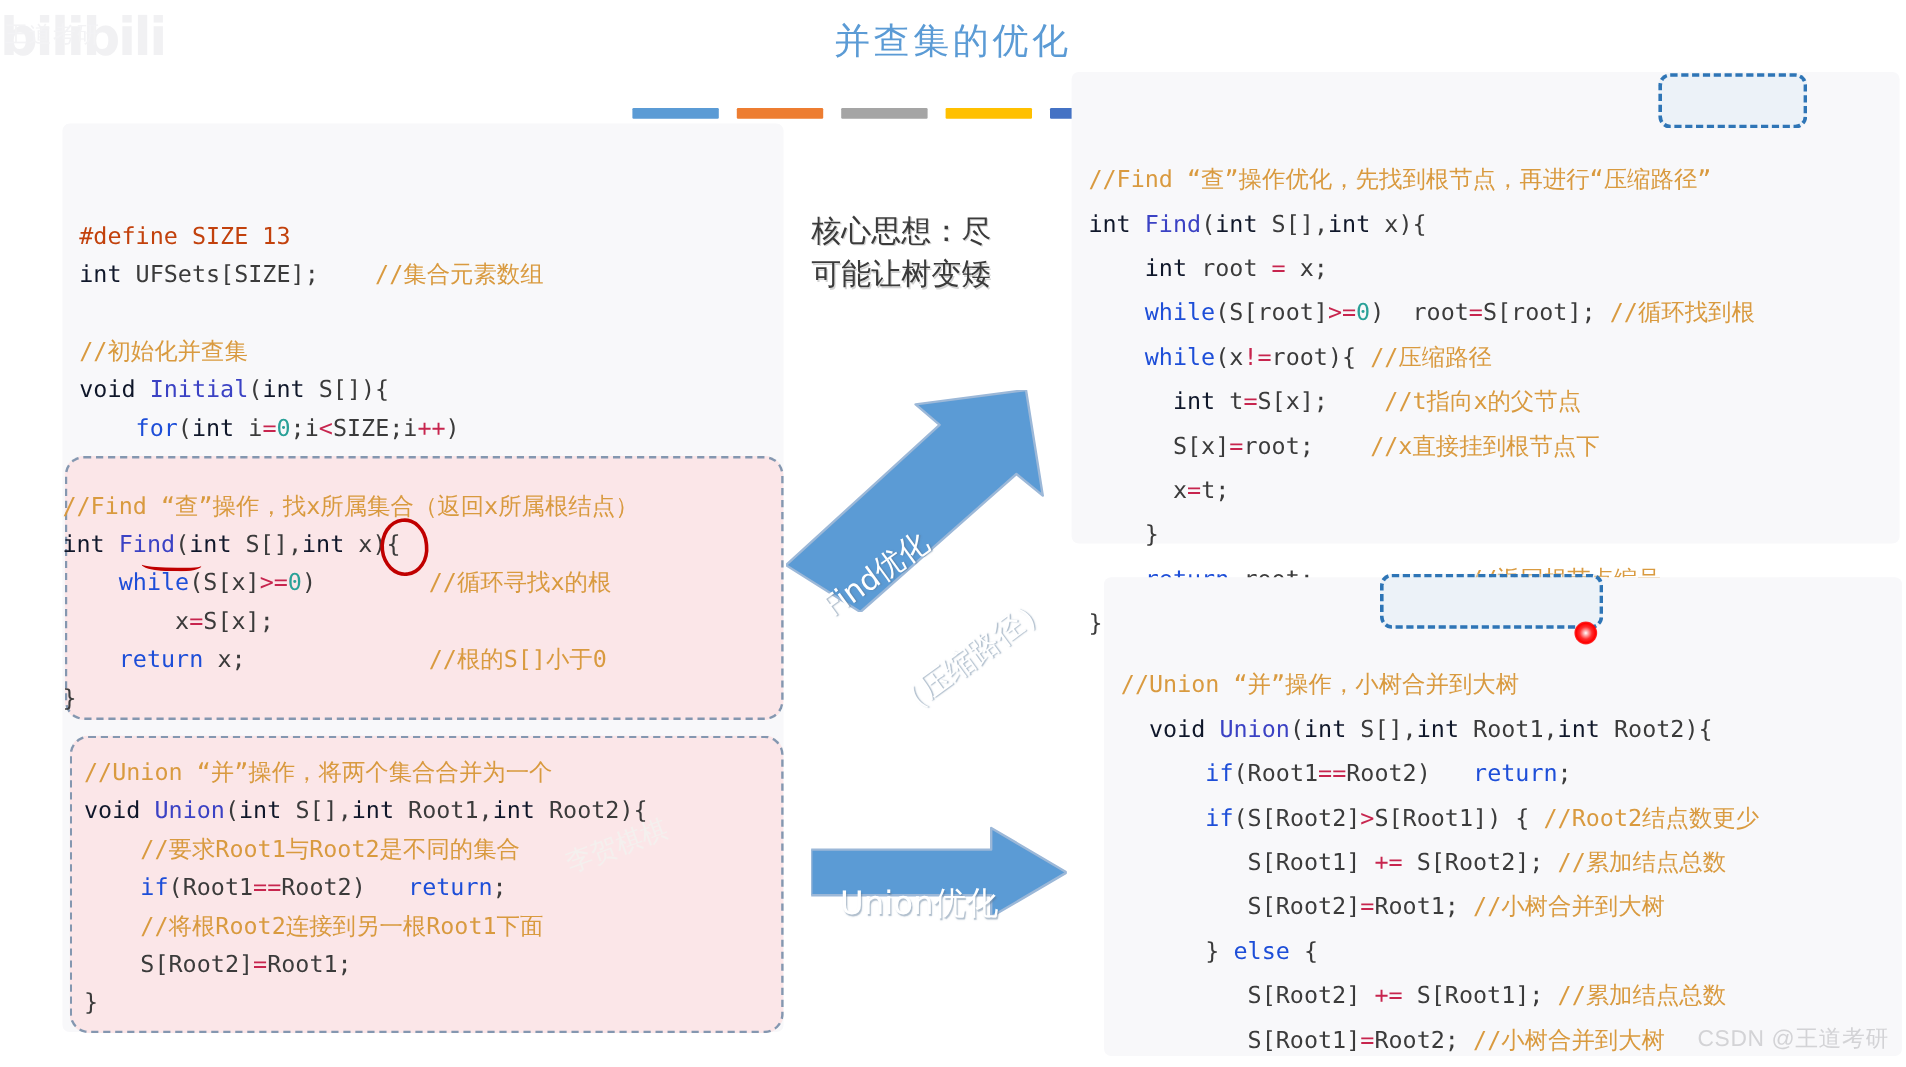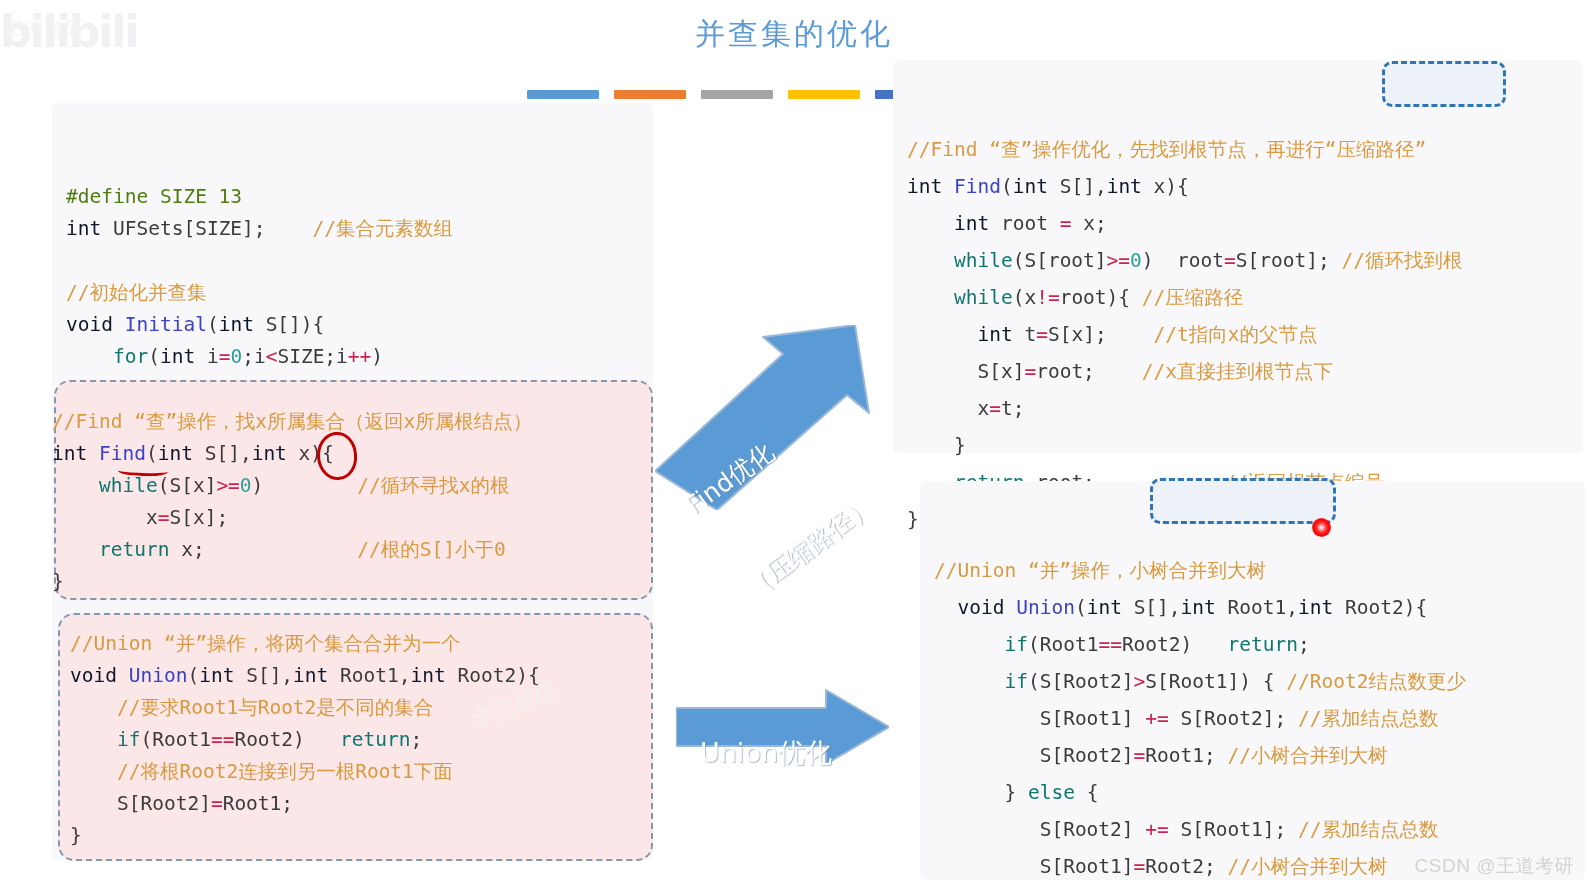--- a/index.html
+++ b/index.html
@@ -79,24 +79,24 @@
   .code-lines { padding: 14px 0 0 14px; }
   #panel-find .code-lines  { padding: 10px 0 0 14px; }
   #panel-union .code-lines { padding: 10px 0 0 14px; }
 
   .ln { display: block; height: 32px; }
   #panel-find .ln  { height: 37px; }
   #panel-union .ln { height: 37px; }
 
   
   .t-plain { color: #3b3b3b; }
-  .t-pre   { color: #4d7c0f; }
+  .t-pre   { color: #c2410c; }
   .t-type  { color: #0f172a; }
   .t-fn    { color: #3b42c4; }
-  .t-kw    { color: #0f766e; }
+  .t-kw    { color: #1d4ed8; }
   .t-op    { color: #c7254e; }
   .t-num   { color: #2aa198; }
   .t-cmt   { color: #d99a3f; }
 
   
   .hl-block {
     position: absolute;
     background: #fbe6e8;
     border: 2px dashed #8497b0;
     border-radius: 16px;
@@ -211,20 +211,24 @@
   </div>
 
   <div class="hl-block" id="hl-find"></div>
   <div class="hl-code" id="hl-find-code"><span class="ln"><span class="t-cmt">//Find “查”操作，找x所属集合（返回x所属根结点）</span></span><span class="ln"><span class="t-type">int</span><span class="t-plain"> </span><span class="t-fn">Find</span><span class="t-plain">(</span><span class="t-type">int</span><span class="t-plain"> S[],</span><span class="t-type">int</span><span class="t-plain"> x){</span></span><span class="ln"><span class="t-plain">    </span><span class="t-kw">while</span><span class="t-plain">(S[x]</span><span class="t-op">&gt;=</span><span class="t-num">0</span><span class="t-plain">)        </span><span class="t-cmt">//循环寻找x的根</span></span><span class="ln"><span class="t-plain">        x</span><span class="t-op">=</span><span class="t-plain">S[x];</span></span><span class="ln"><span class="t-plain">    </span><span class="t-kw">return</span><span class="t-plain"> x;             </span><span class="t-cmt">//根的S[]小于0</span></span><span class="ln"><span class="t-plain">}</span></span></div>
   <div class="red-underline"></div>
   <div class="red-circle"></div>
 
   <div class="hl-block" id="hl-union"></div>
   <div class="hl-code" id="hl-union-code"><span class="ln"><span class="t-cmt">//Union “并”操作，将两个集合合并为一个</span></span><span class="ln"><span class="t-type">void</span><span class="t-plain"> </span><span class="t-fn">Union</span><span class="t-plain">(</span><span class="t-type">int</span><span class="t-plain"> S[],</span><span class="t-type">int</span><span class="t-plain"> Root1,</span><span class="t-type">int</span><span class="t-plain"> Root2){</span></span><span class="ln"><span class="t-plain">    </span><span class="t-cmt">//要求Root1与Root2是不同的集合</span></span><span class="ln"><span class="t-plain">    </span><span class="t-kw">if</span><span class="t-plain">(Root1</span><span class="t-op">==</span><span class="t-plain">Root2)   </span><span class="t-kw">return</span><span class="t-plain">;</span></span><span class="ln"><span class="t-plain">    </span><span class="t-cmt">//将根Root2连接到另一根Root1下面</span></span><span class="ln"><span class="t-plain">    S[Root2]</span><span class="t-op">=</span><span class="t-plain">Root1;</span></span><span class="ln"><span class="t-plain">}</span></span></div>
 
+  <div class="core-idea">
+    <div>核心思想：尽</div>
+    <div>可能让树变矮</div>
+  </div>
 
   <div class="arrow-wrap" id="arrow-find">
     <svg width="230" height="185" viewBox="0 0 230 185">
       <polygon points="0,146 128,29 108,12 200,0 214,88 192,70 62,185" fill="#5b9bd5" stroke="#9cb8d8" stroke-width="2" stroke-linejoin="round"></polygon>
     </svg>
   </div>
   <div class="arrow-label" id="label-find">
     <div>Find优化</div>
     <div>（压缩路径）</div>
   </div>

